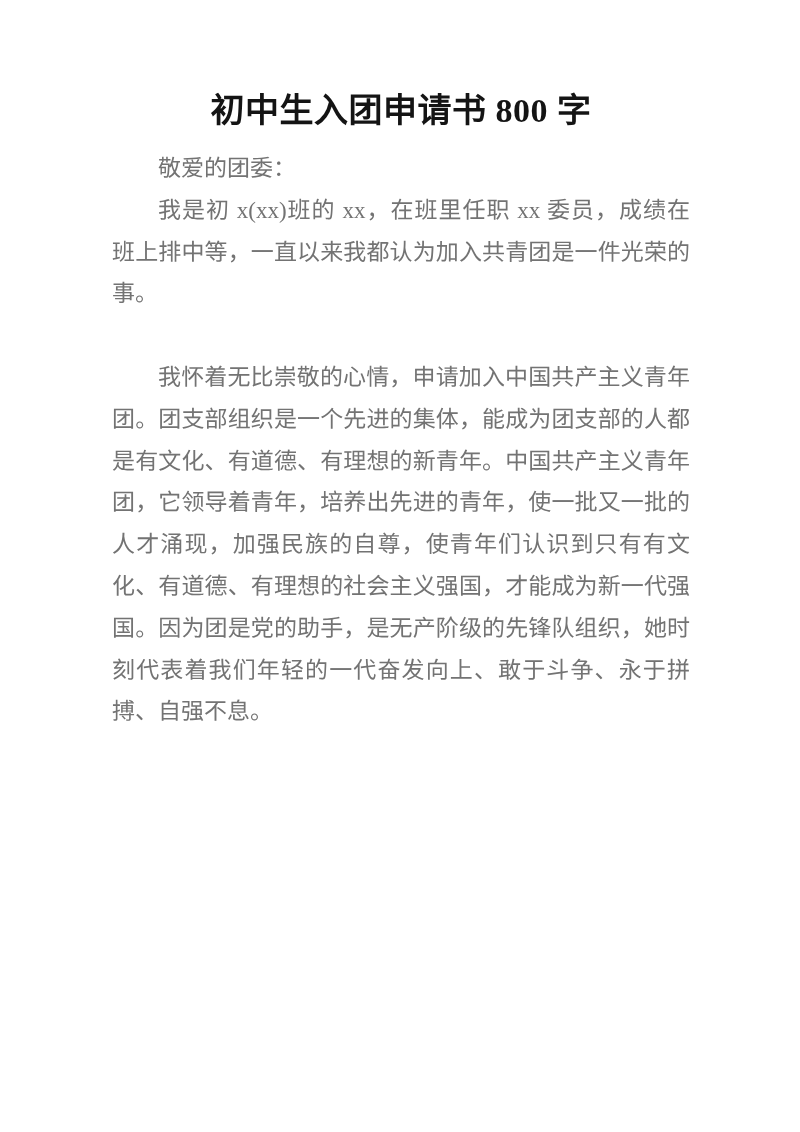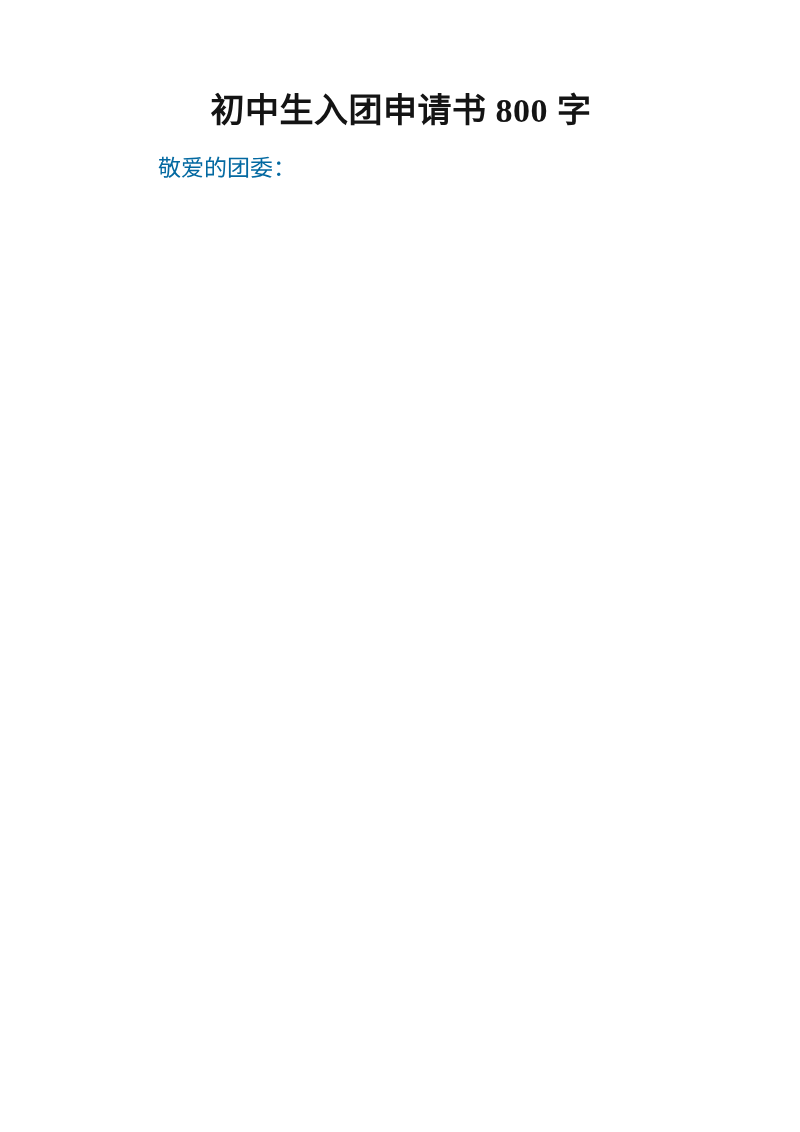--- a/index.html
+++ b/index.html
@@ -30,32 +30,34 @@
     letter-spacing: 0.5px;
     color: #141414;
   }
   .para {
     margin: 0;
     font-size: 23px;
     line-height: 41.8px;
     text-align: justify;
     text-justify: inter-ideograph;
     text-indent: 2em;
-    color: #0369a1;
+    color: #737373;
   }
   .para.blank-line {
     min-height: 41.8px; 
   }
 </style>
 </head>
 <body>
 
 <div class="page">
   <h1 class="doc-title">初中生入团申请书 800 字</h1>
 
   <p class="para">敬爱的团委：</p>
 
 
+  <p class="para">我是初 x(xx)班的 xx，在班里任职 xx 委员，成绩在班上排中等，一直以来我都认为加入共青团是一件光荣的事。</p>
 
   <p class="para blank-line"></p>
 
+  <p class="para">我怀着无比崇敬的心情，申请加入中国共产主义青年团。团支部组织是一个先进的集体，能成为团支部的人都是有文化、有道德、有理想的新青年。中国共产主义青年团，它领导着青年，培养出先进的青年，使一批又一批的人才涌现，加强民族的自尊，使青年们认识到只有有文化、有道德、有理想的社会主义强国，才能成为新一代强国。因为团是党的助手，是无产阶级的先锋队组织，她时刻代表着我们年轻的一代奋发向上、敢于斗争、永于拼搏、自强不息。</p>
 
 </div>
 
 </body></html>

